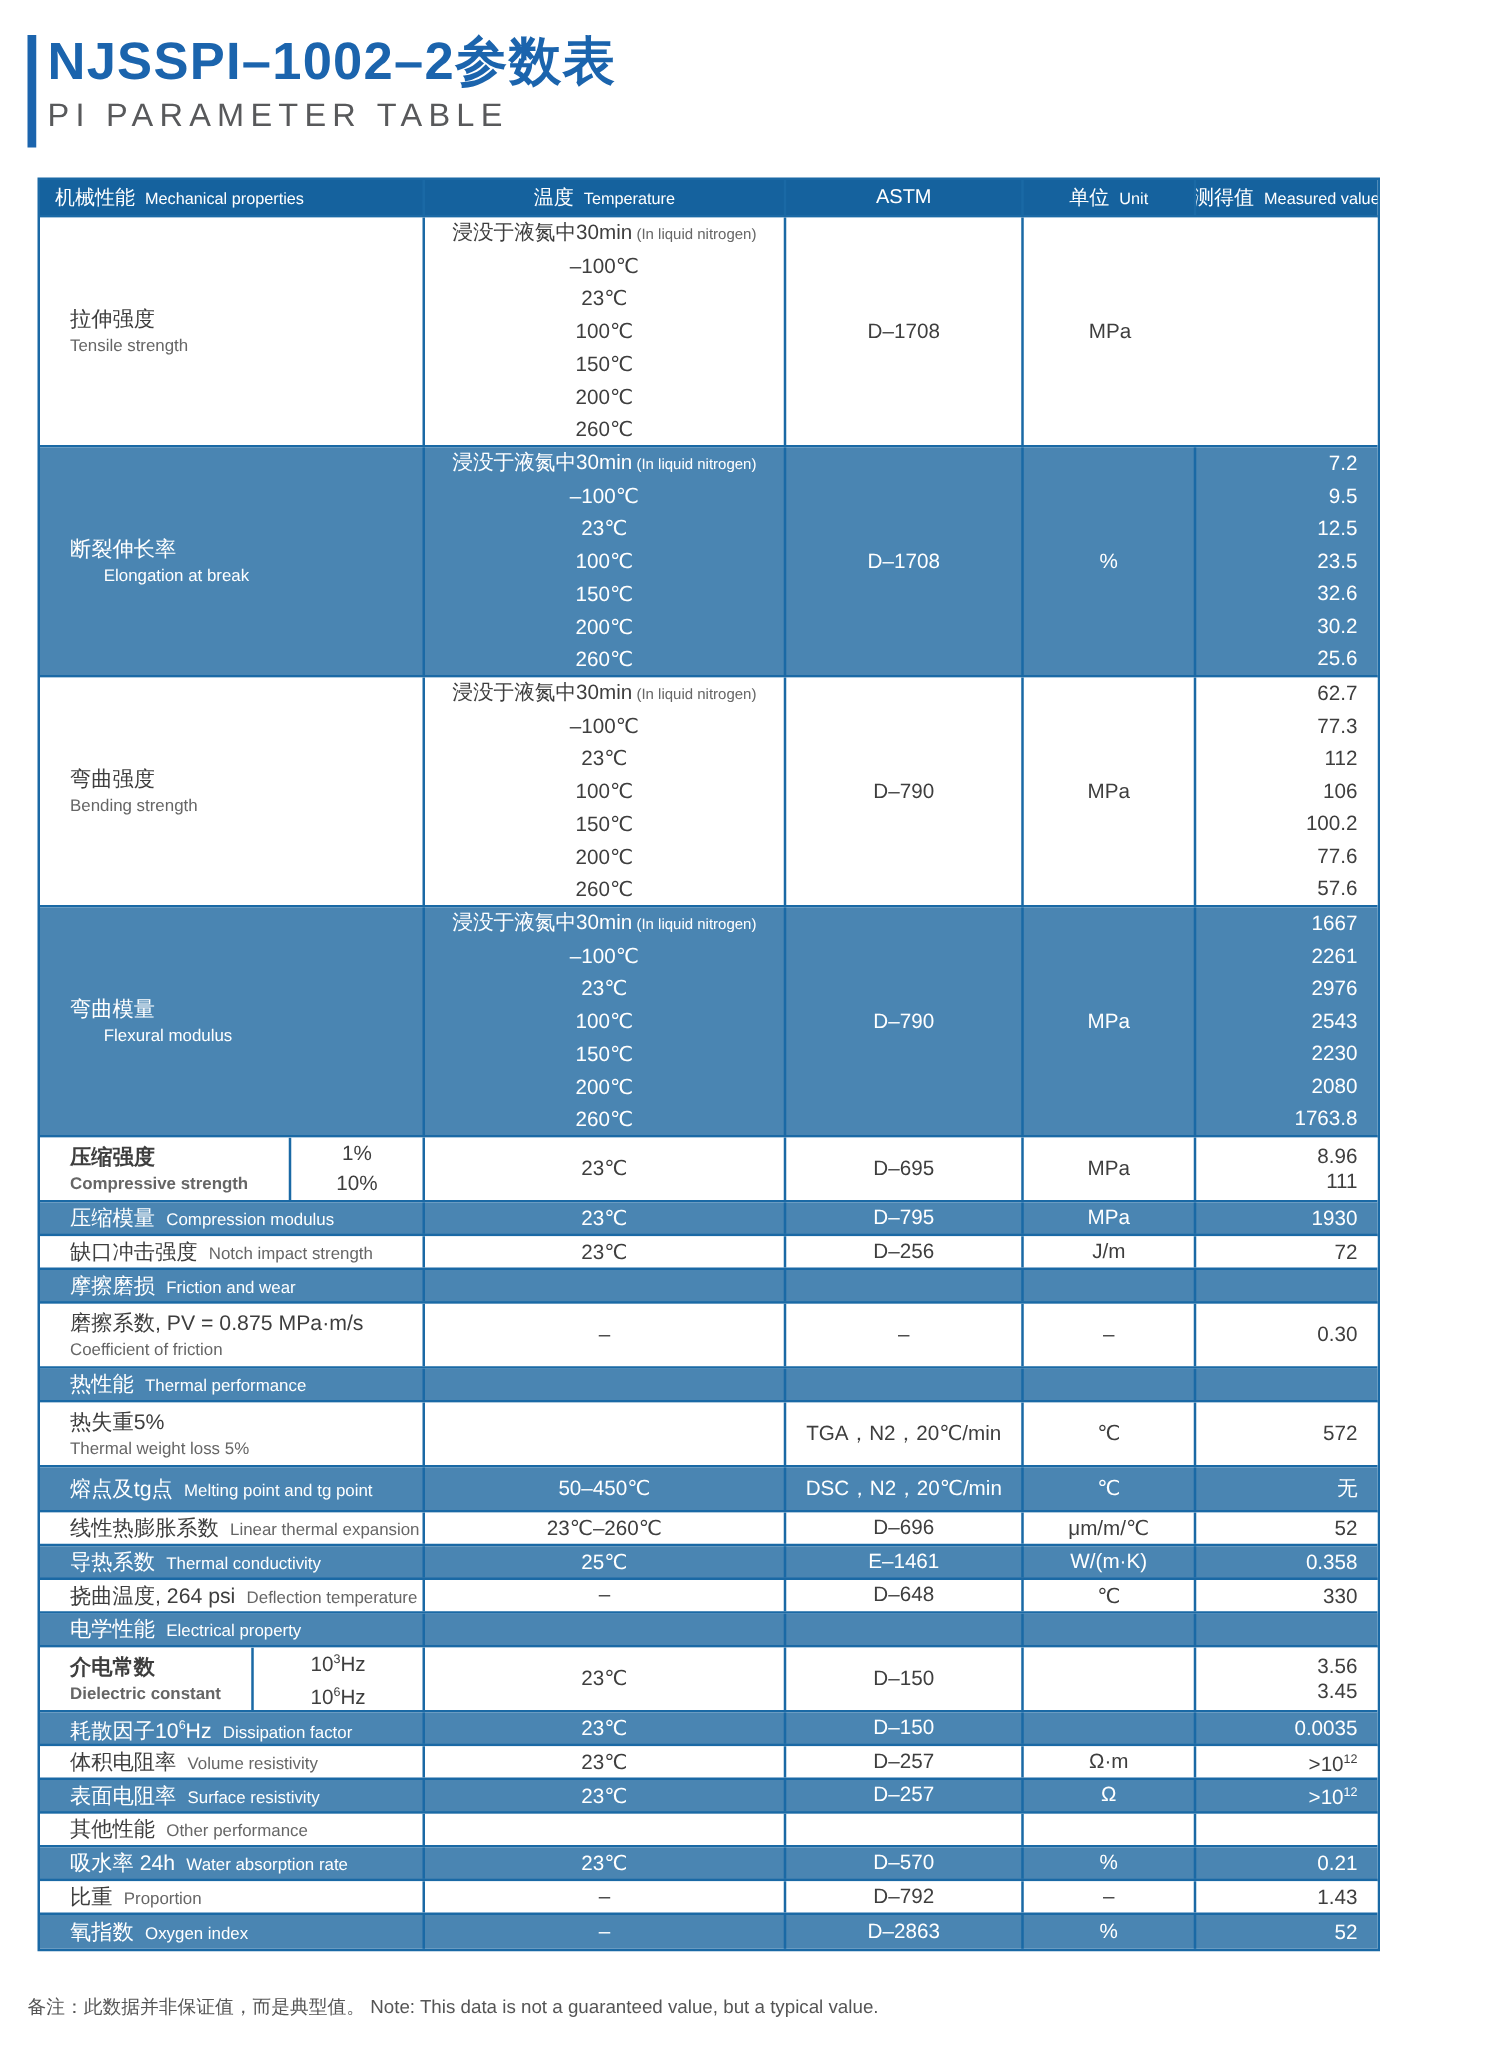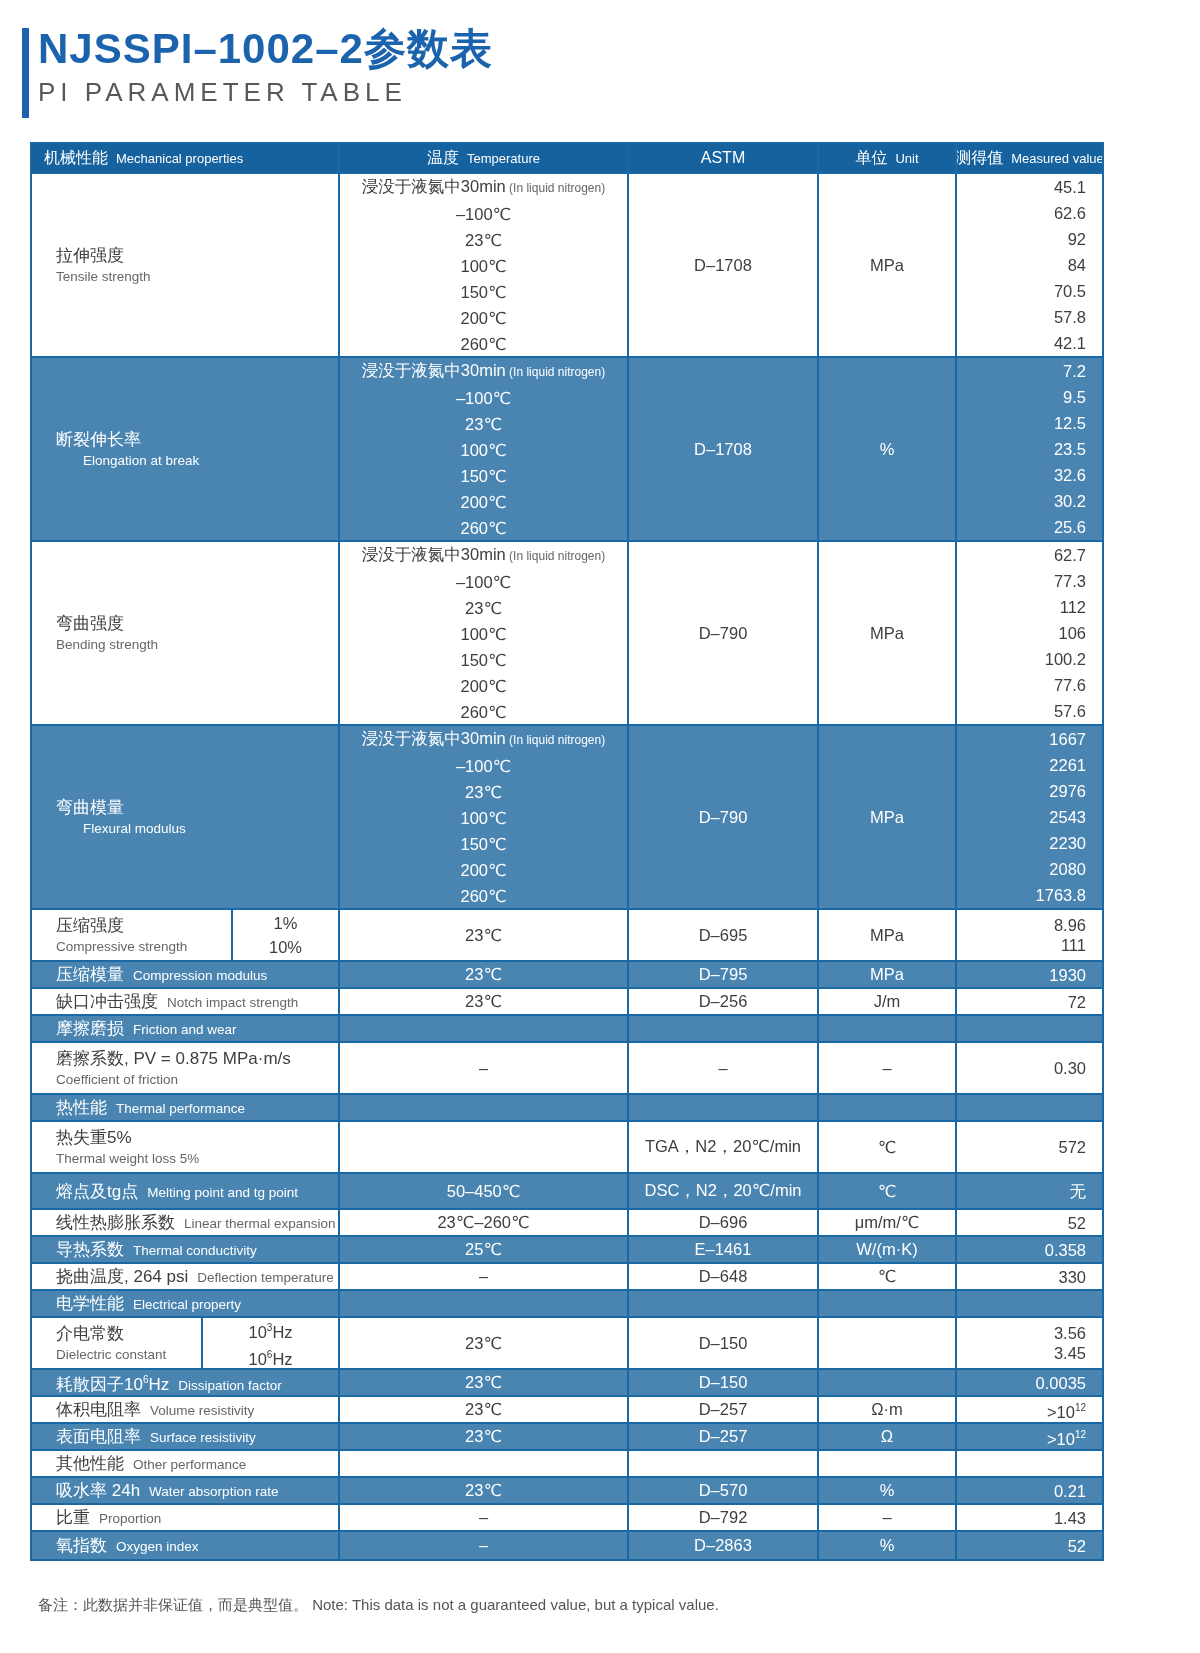--- a/index.html
+++ b/index.html
@@ -50,35 +50,35 @@
   .r-single,.r-section{height:27px;}
 
   .zh{font-size:17px;line-height:23px;}
   .en{font-size:13.5px;line-height:19px;color:var(--engray);}
   .bg-blue .en{color:#fff;margin-left:27px;}
   .lblblock{padding-left:12px;}
   .lblinline{padding-left:12px;white-space:nowrap;}
   .lblinline .en{margin-left:9px;}
 
   .splitwrap{display:flex;height:100%;width:100%;}
-  .splitwrap .lblblock{flex:1;display:flex;flex-direction:column;justify-content:center;}
+  .splitwrap .lblblock{flex:1;display:flex;flex-direction:column;justify-content:center;font-weight:bold;}
   .subcol{box-sizing:border-box;border-left:2px solid var(--border);
           display:flex;flex-direction:column;justify-content:center;align-items:center;}
   .subline{font-size:16.5px;line-height:24px;}
 
   .tline{font-size:16.5px;line-height:26.1px;white-space:nowrap;}
   .vline{font-size:16.5px;line-height:26.1px;}
   .r-split .vline,.r-double .vline,.r-tall .vline,.r-single .vline{line-height:20px;}
   .small{font-size:12px;color:var(--engray);}
   .bg-blue .small{color:#fff;}
   .cellval{font-size:16.5px;}
   sup{font-size:10px;}
 
   
-  .note{position:absolute;left:38px;top:1596px;font-size:15px;color:#555;}
+  .note{position:absolute;left:22px;top:1596px;font-size:15px;color:#555;}
 </style>
 </head>
 <body>
 
 <div class="page">
 
   <div class="title-bar"></div>
   <div class="title-block">
     <div class="title-zh">NJSSPI–1002–2参数表</div>
     <div class="title-en">PI PARAMETER TABLE</div>
@@ -122,29 +122,20 @@
             <div class="tline">150℃</div>
             <div class="tline">200℃</div>
             <div class="tline">260℃</div>
           </div>
           <div class="cell c3">
             <div class="cellval">D–1708</div>
           </div>
           <div class="cell c4">
             <div class="cellval">MPa</div>
           </div>
-          <div class="cell c5">
-            <div class="vline">45.1</div>
-            <div class="vline">62.6</div>
-            <div class="vline">92</div>
-            <div class="vline">84</div>
-            <div class="vline">70.5</div>
-            <div class="vline">57.8</div>
-            <div class="vline">42.1</div>
-          </div>
         </div><div class="trow r-multi bg-blue">
           <div class="cell c1">
             <div class="lblblock">
              <div class="zh">断裂伸长率</div>
              <div class="en">Elongation at break</div>
            </div>
           </div>
           <div class="cell c2">
             <div class="tline">浸没于液氮中30min<span class="small"> (In liquid nitrogen)</span></div>
             <div class="tline">–100℃</div>

